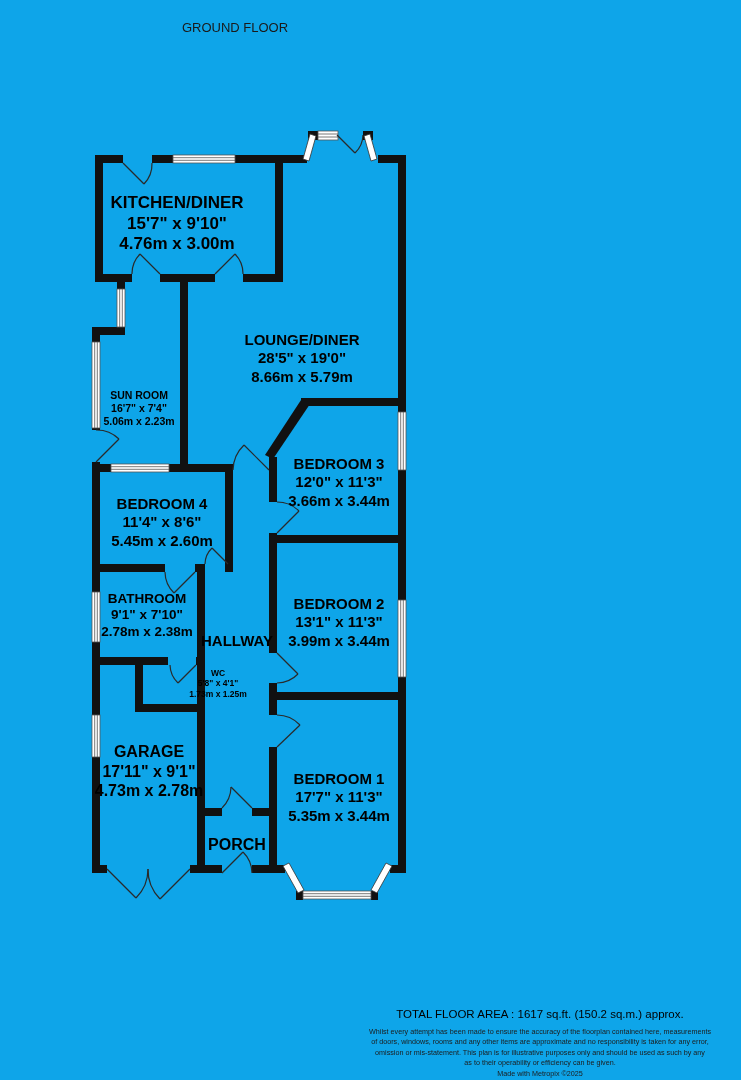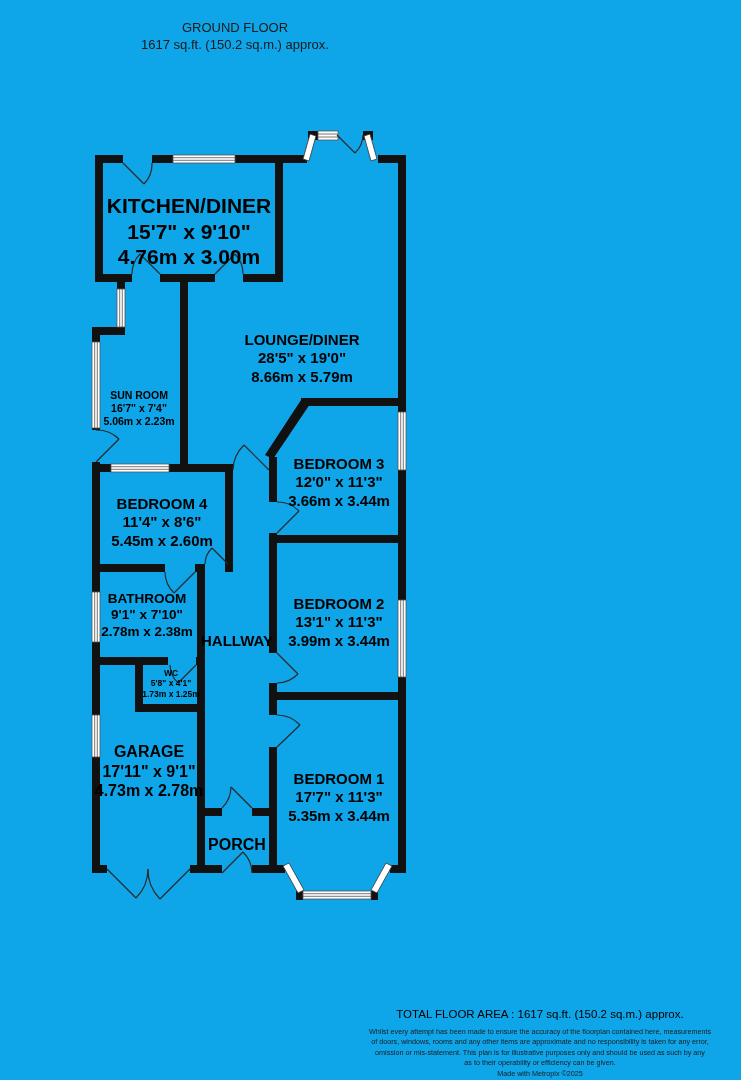--- a/index.html
+++ b/index.html
@@ -14,21 +14,20 @@
   .disc{position:absolute;left:338px;top:1027px;width:404px;text-align:center;
         font-size:7.2px;color:#1c1c1c;line-height:1.45;}
 </style>
 </head>
 <body>
 
 <div class="canvas">
 
   <div class="hdr">
     <div>GROUND FLOOR</div>
-    <div>1617 sq.ft. (150.2 sq.m.) approx.</div>
   </div>
 
   <svg class="plan-svg" width="741" height="1080" viewBox="0 0 741 1080">
 
     <g fill="#111">
 
       <rect x="95" y="155" width="28" height="8"></rect>
       <rect x="152" y="155" width="21" height="8"></rect>
       <rect x="235" y="155" width="72" height="8"></rect>
       <rect x="95" y="155" width="8" height="127"></rect>
@@ -178,21 +177,21 @@
       <path d="M 252,873 A 30 30 0 0 0 243,852"></path>
         <line x1="222" y1="873" x2="243" y2="852"></line>
 
       <path d="M 148,869 A 41 41 0 0 1 136,898"></path>
         <line x1="107" y1="869" x2="136" y2="898"></line>
       <path d="M 148,869 A 42 42 0 0 0 160,899"></path>
         <line x1="190" y1="869" x2="160" y2="899"></line>
     </g>
   </svg>
 
-  <div class="room-label" style="left:99px;top:193px;width:180px;font-size:21px;">
+  <div class="room-label" style="left:87px;top:193px;width:180px;font-size:17px;">
     <div>KITCHEN/DINER</div>
     <div>15'7" x 9'10"</div>
     <div>4.76m x 3.00m</div>
   </div>
 
   <div class="room-label" style="left:212px;top:325px;width:180px;font-size:15px;margin-top:6px;">
     <div>LOUNGE/DINER</div>
     <div>28'5" x 19'0"</div>
     <div>8.66m x 5.79m</div>
   </div>
@@ -224,21 +223,21 @@
   <div class="room-label" style="left:259px;top:595px;width:160px;font-size:15px;">
     <div>BEDROOM 2</div>
     <div>13'1" x 11'3"</div>
     <div>3.99m x 3.44m</div>
   </div>
 
   <div class="room-label" style="left:199px;top:632px;width:76px;font-size:15px;">
     <div>HALLWAY</div>
   </div>
 
-  <div class="room-label" style="left:135px;top:668px;width:72px;font-size:8.5px;">
+  <div class="room-label" style="left:135px;top:668px;width:72px;font-size:8.5px;padding-left:47px;">
     <div>WC</div>
     <div>5'8" x 4'1"</div>
     <div>1.73m x 1.25m</div>
   </div>
 
   <div class="room-label" style="left:89px;top:742px;width:120px;font-size:16px;">
     <div>GARAGE</div>
     <div>17'11" x 9'1"</div>
     <div>4.73m x 2.78m</div>
   </div>

